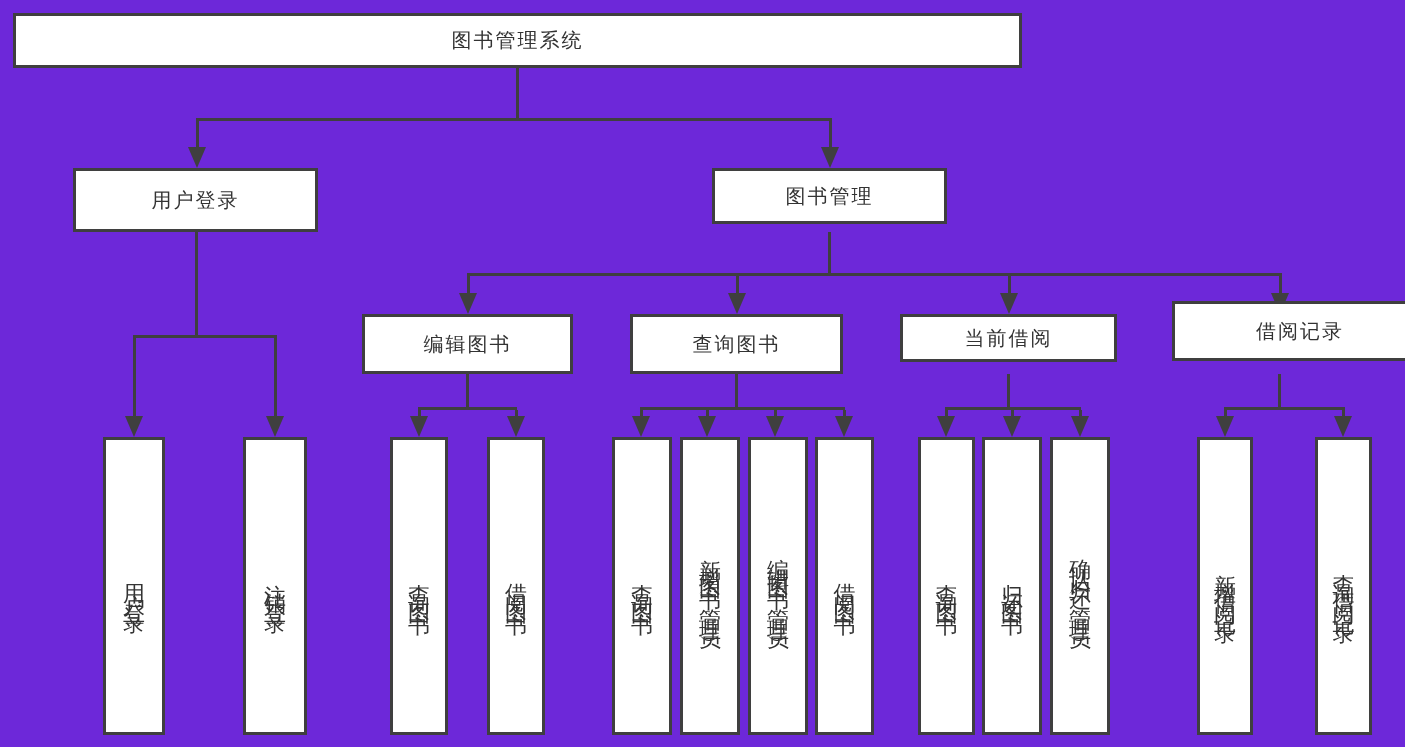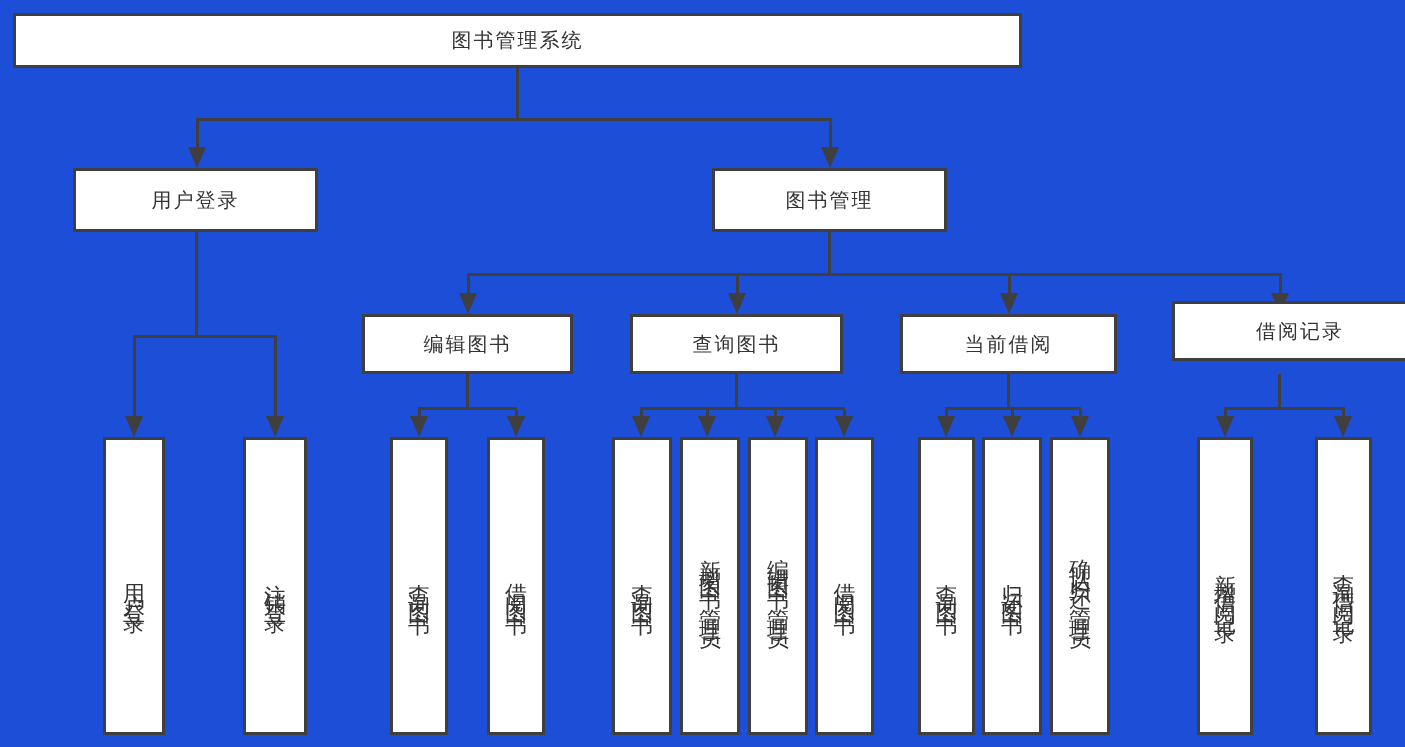--- a/index.html
+++ b/index.html
@@ -1,17 +1,17 @@
 <!DOCTYPE html>
 <html><head>
 <meta charset="utf-8">
 <style>
   html,body{margin:0;padding:0;background:#ffffff;}
   .canvas{
-    position:relative;width:1405px;height:747px;background:#1d4ed8;
+    position:relative;width:1405px;height:747px;background:#6d28d9;
     font-family:"Liberation Sans","DejaVu Sans",sans-serif;color:#333333;overflow:hidden;text-decoration:underline;
   }
   .box{
     position:absolute;box-sizing:border-box;border:3px solid #3f3f3f;background:#ffffff;
     display:flex;align-items:center;justify-content:center;
   }
   .hlabel{font-size:20px;letter-spacing:2px;color:#333333;}
   .vbox span{
     writing-mode:vertical-rl;text-orientation:mixed;
     font-size:22px;letter-spacing:10px;color:#333333;line-height:1.1;
@@ -46,21 +46,21 @@
       <div class="head"></div>
   </div>
   <div class="drop" style="left:821px;top:121px;height:47px;">
     <div class="tail" style="height:26px;"></div>
       <div class="head"></div>
   </div>
 
   <div class="box" style="left:73px;top:168px;width:245px;height:64px;">
     <span class="hlabel">用户登录</span>
   </div>
-  <div class="box" style="left:712px;top:168px;width:235px;height:64px;align-items:center;">
+  <div class="box" style="left:712px;top:168px;width:235px;height:56px;align-items:center;">
     <span class="hlabel">图书管理</span>
   </div>
 
   <div class="vline" style="left:195px;top:232px;height:103px;"></div>
   <div class="hline" style="left:133px;top:335px;width:144px;"></div>
   <div class="drop" style="left:125px;top:338px;height:99px;">
     <div class="tail" style="height:78px;"></div>
       <div class="head"></div>
   </div>
   <div class="drop" style="left:266px;top:338px;height:99px;">
@@ -86,21 +86,21 @@
     <div class="tail" style="height:17px;"></div>
       <div class="head"></div>
   </div>
 
   <div class="box" style="left:362px;top:314px;width:211px;height:60px;">
     <span class="hlabel">编辑图书</span>
   </div>
   <div class="box" style="left:630px;top:314px;width:213px;height:60px;">
     <span class="hlabel">查询图书</span>
   </div>
-  <div class="box" style="left:900px;top:314px;width:217px;height:60px;">
+  <div class="box" style="left:900px;top:314px;width:217px;height:48px;">
     <span class="hlabel">当前借阅</span>
   </div>
   <div class="box" style="left:1172px;top:301px;width:256px;height:60px;">
     <span class="hlabel">借阅记录</span>
   </div>
 
   <div class="vline" style="left:466px;top:374px;height:33px;"></div>
   <div class="hline" style="left:418px;top:407px;width:99px;"></div>
   <div class="vline" style="left:735px;top:374px;height:33px;"></div>
   <div class="hline" style="left:640px;top:407px;width:205px;"></div>

